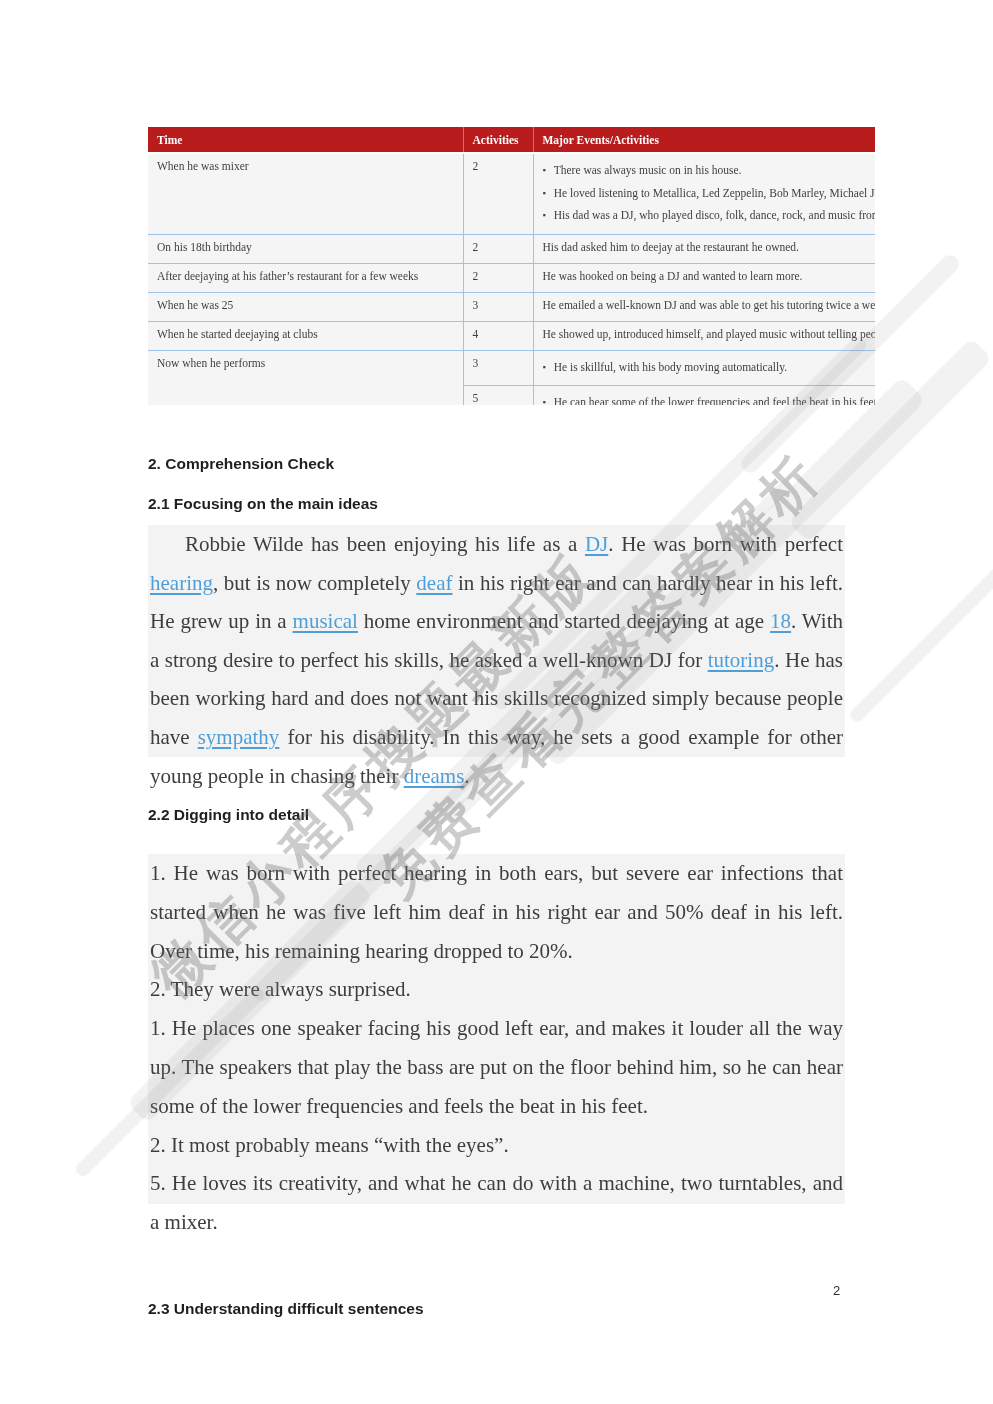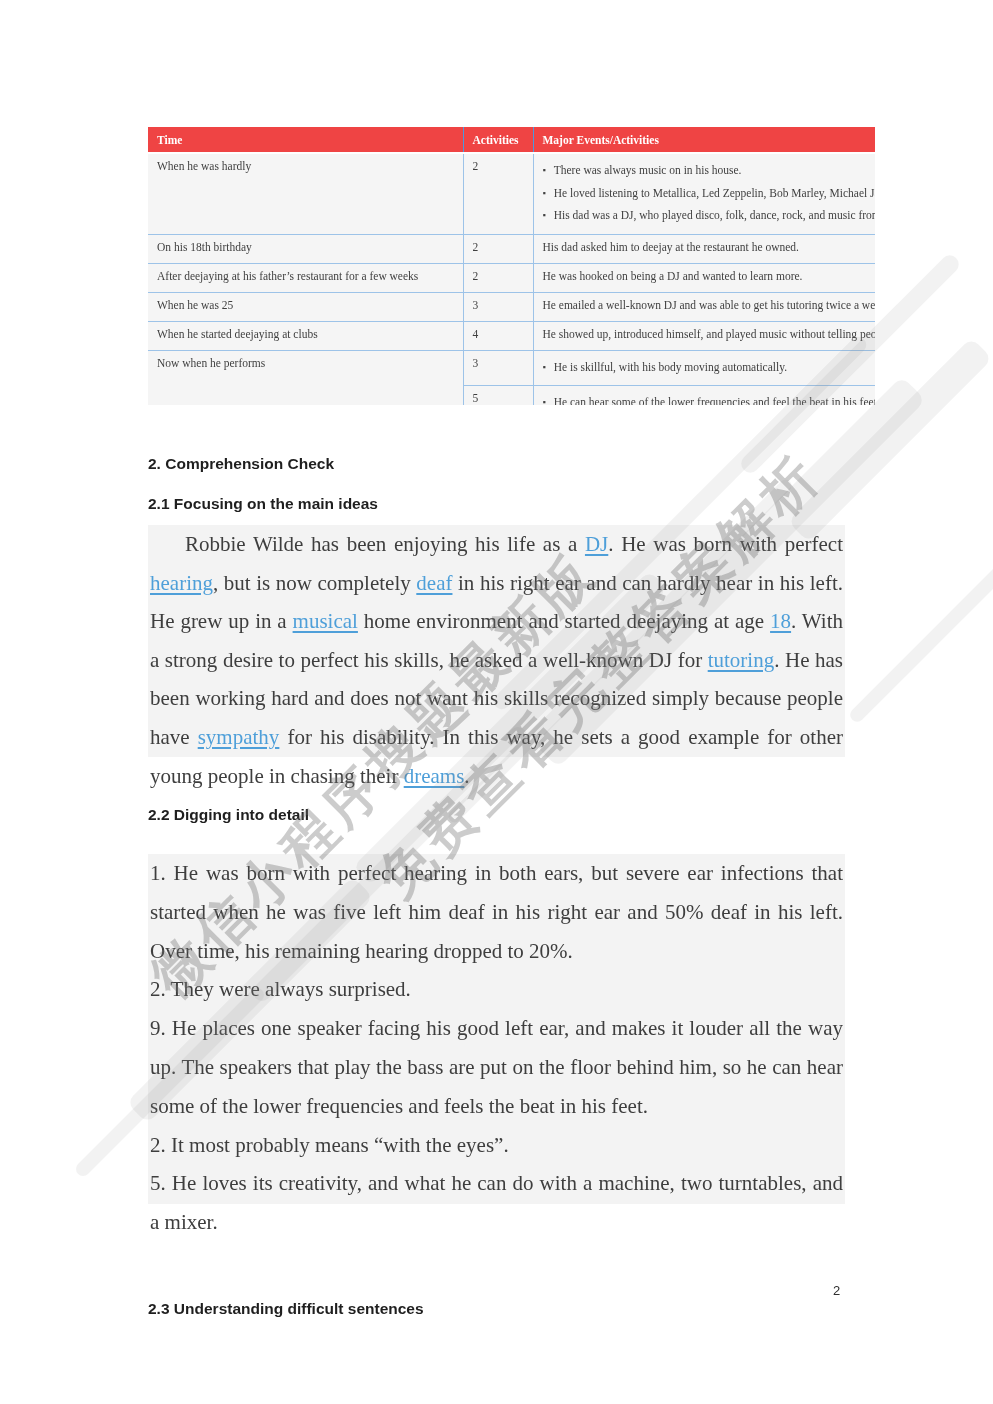--- a/index.html
+++ b/index.html
@@ -13,21 +13,21 @@
   
   .tbl-wrap {
     position: absolute; left: 148px; top: 127px;
     width: 727px; height: 278px; overflow: hidden;
   }
   table.tbl {
     border-collapse: collapse; table-layout: fixed; width: 885px;
     font-family: "Liberation Serif", serif; font-size: 11.5px; color: #3f3f3f;
   }
   .tbl th {
-    background: #ef4444; color: #ffffff; text-align: left;
+    background: #b91c1c; color: #ffffff; text-align: left;
     font-weight: 600; font-size: 11.5px; padding: 5px 9px;
     border-right: 1px solid #4a9adf;
   }
   .tbl thead tr { height: 26px; }
   .tbl td {
     background: #f5f5f5; vertical-align: top;
     padding: 6px 9px; border-top: 1px solid #9dc3e8;
   }
   .tbl tbody tr.r1 td { border-top: 2px solid #ffffff; }
   .tbl td.cdiv { border-right: 1px solid #9dc3e8; }
@@ -88,21 +88,21 @@
           </colgroup>
         <thead>
           <tr>
             <th>Time</th>
             <th>Activities</th>
             <th>Major Events/Activities</th>
           </tr>
         </thead>
         <tbody>
           <tr class="r1">
-            <td class="cdiv">When he was hardly</td>
+            <td class="cdiv">When he was mixer</td>
             <td class="cdiv">2</td>
             <td>
               <ul class="ev">
                 <li><span class="blt">▪</span><span>There was always music on in his house.</span></li>
                 <li><span class="blt">▪</span><span>He loved listening to Metallica, Led Zeppelin, Bob Marley, Michael Ja</span></li>
                 <li><span class="blt">▪</span><span>His dad was a DJ, who played disco, folk, dance, rock, and music from</span></li>
               </ul>
             </td>
           </tr>
           <tr class="rs">
@@ -151,21 +151,21 @@
 
     <div class="block b1">
       <p><span>Robbie Wilde has been enjoying his life as a </span><a class="lnk">DJ</a><span>. He was born with perfect </span><a class="lnk">hearing</a><span>, but is now completely </span><a class="lnk">deaf</a><span> in his right ear and can hardly hear in his left. He grew up in a </span><a class="lnk">musical</a><span> home environment and started deejaying at age </span><a class="lnk">18</a><span>. With a strong desire to perfect his skills, he asked a well-known DJ for </span><a class="lnk">tutoring</a><span>. He has been working hard and does not want his skills recognized simply because people have </span><a class="lnk">sympathy</a><span> for his disability. In this way, he sets a good example for other young people in chasing their </span><a class="lnk">dreams</a><span>.</span></p>
     </div>
 
     <div class="hd" style="top:806px">2.2 Digging into detail</div>
 
     <div class="block b2">
       <p>1. He was born with perfect hearing in both ears, but severe ear infections that started when he was five left him deaf in his right ear and 50% deaf in his left. Over time, his remaining hearing dropped to 20%.</p>
       <p>2. They were always surprised.</p>
-      <p>9. He places one speaker facing his good left ear, and makes it louder all the way up. The speakers that play the bass are put on the floor behind him, so he can hear some of the lower frequencies and feels the beat in his feet.</p>
+      <p>1. He places one speaker facing his good left ear, and makes it louder all the way up. The speakers that play the bass are put on the floor behind him, so he can hear some of the lower frequencies and feels the beat in his feet.</p>
       <p>2. It most probably means “with the eyes”.</p>
       <p>5. He loves its creativity, and what he can do with a machine, two turntables, and a mixer.</p>
     </div>
 
     <div class="hd" style="top:1300px">2.3 Understanding difficult sentences</div>
 
     <div class="pagenum">2</div>
   </div>
 
   <div class="wm-layer">

